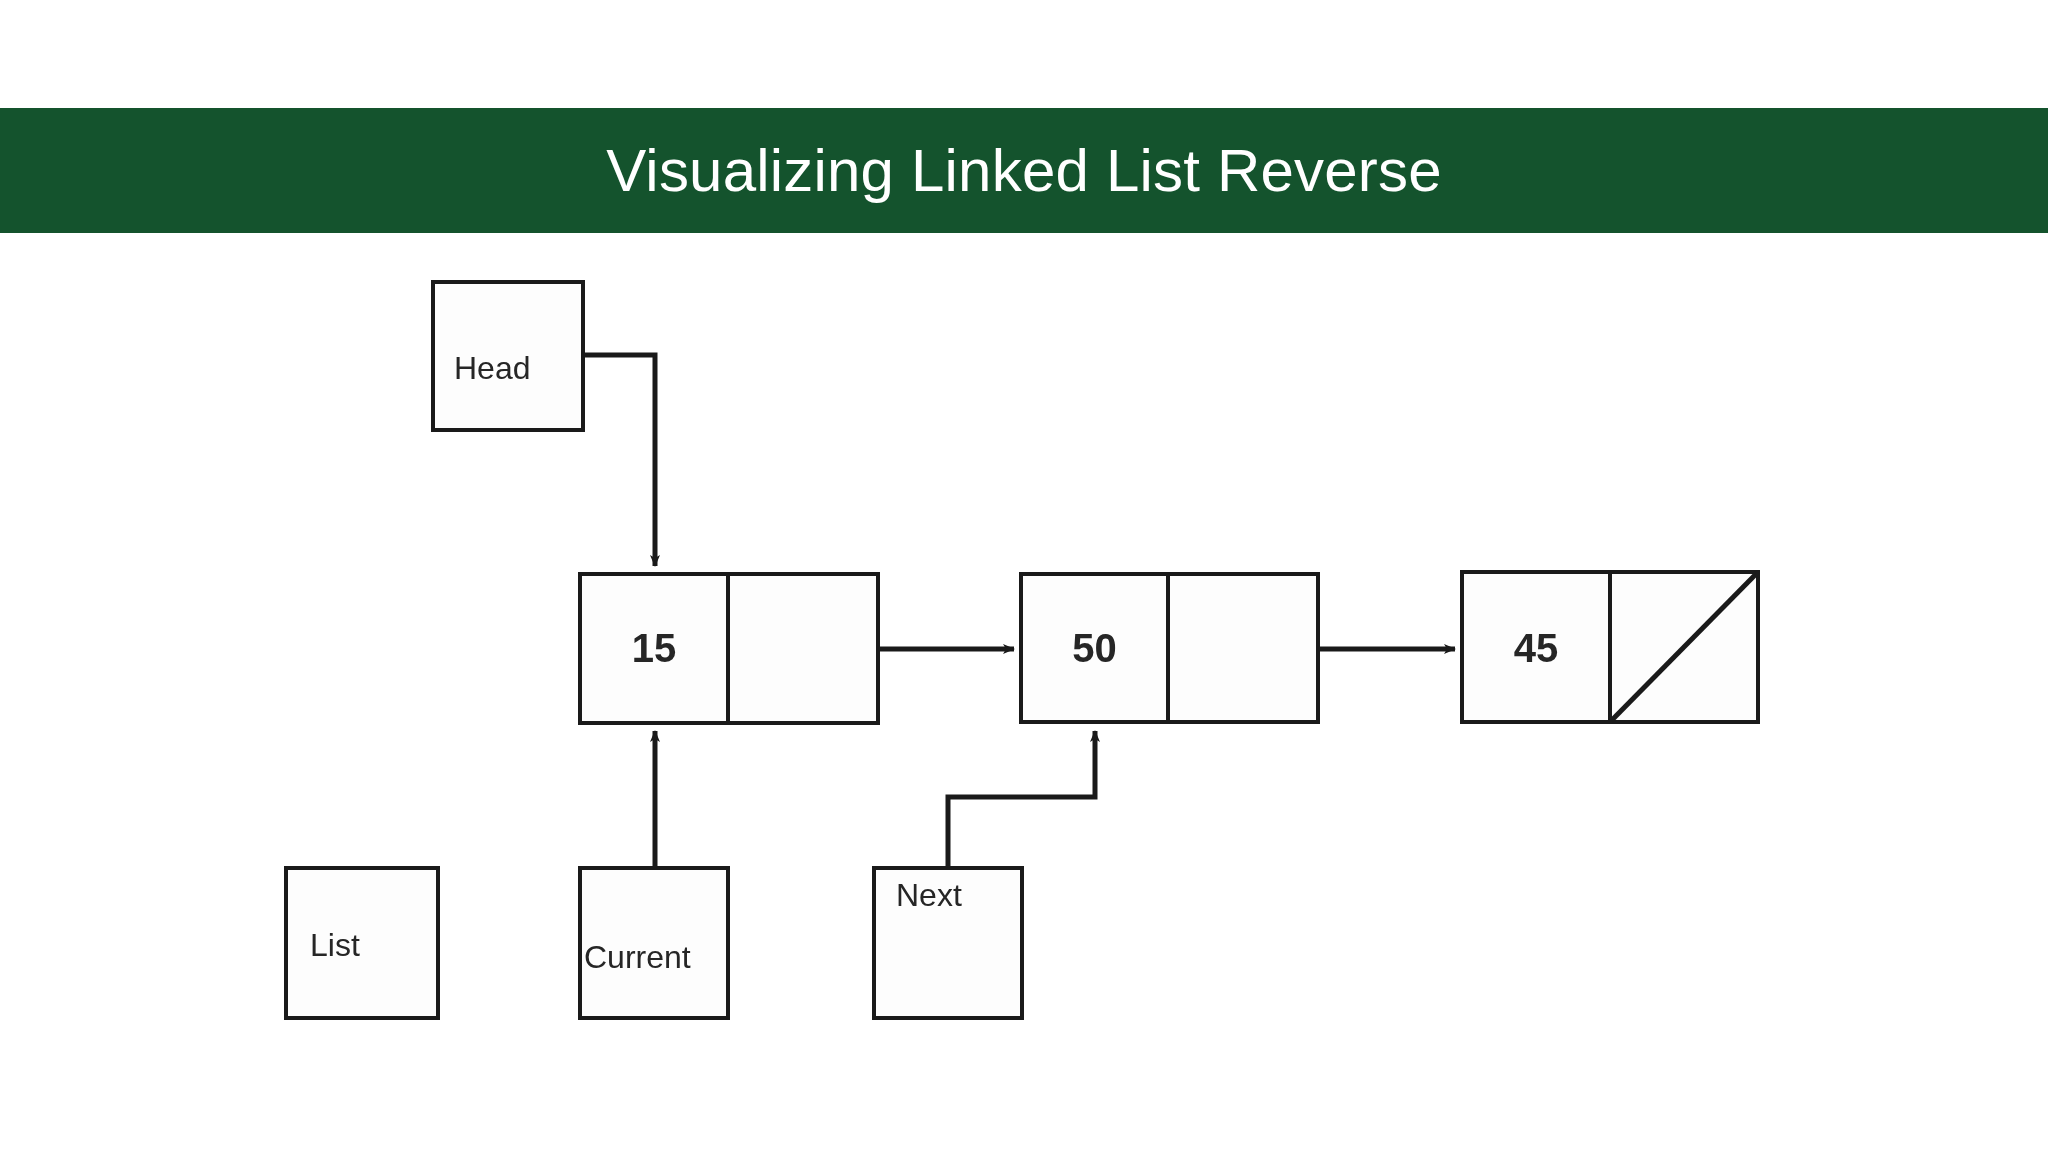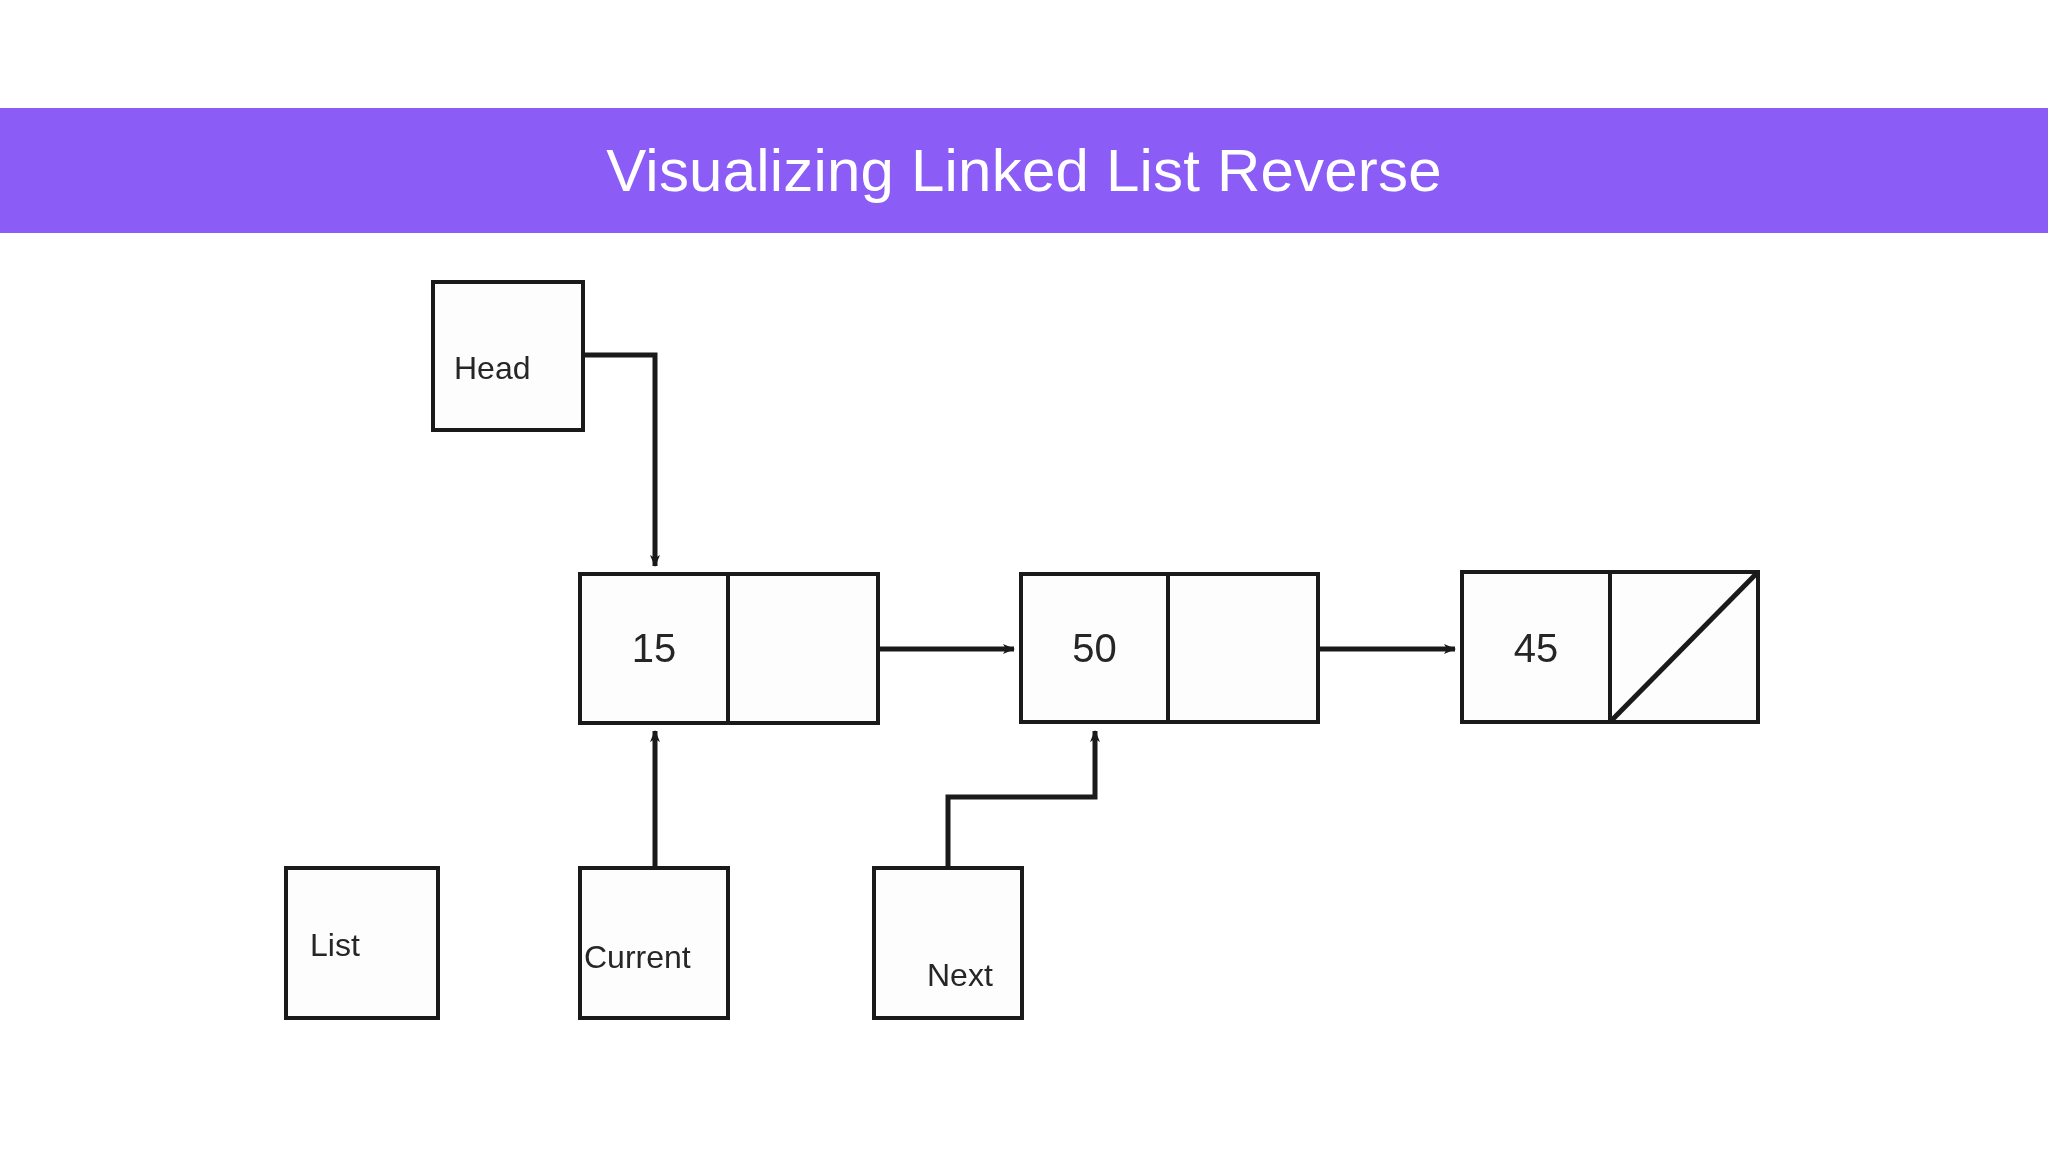--- a/index.html
+++ b/index.html
@@ -15,21 +15,21 @@
     font-family: "Liberation Sans", sans-serif;
   }
 
   
   #title-banner {
     position: absolute;
     left: 0;
     top: 108px;
     width: 2048px;
     height: 125px;
-    background: #8b5cf6;
+    background: #14532d;
     display: flex;
     align-items: center;
     justify-content: center;
   }
   #title-text {
     color: #ffffff;
     font-size: 60px;
     font-weight: 400;
     letter-spacing: 0.2px;
     line-height: 1;
@@ -63,20 +63,21 @@
     pointer-events: none;
   }
   .node-value {
     position: absolute;
     color: #262626;
     font-size: 40px;
     line-height: 1;
     white-space: nowrap;
     text-align: center;
     pointer-events: none;
+    font-weight: bold;
   }
 </style>
 </head>
 <body>
 
 <div id="title-banner">
   <div id="title-text">Visualizing Linked List Reverse</div>
 </div>
 
 <div id="diagram-canvas">
@@ -123,15 +124,15 @@
   <div class="node-value" style="left:580px; top:628px; width:148px;">15</div>
 
   <div class="node-value" style="left:1021px; top:628px; width:147px;">50</div>
 
   <div class="node-value" style="left:1462px; top:628px; width:148px;text-align:center;">45</div>
 
   <div class="box-label" style="left:310px; top:929px;">List</div>
 
   <div class="box-label" style="left:584px; top:929px;margin-top:12px;">Current</div>
 
-  <div class="box-label" style="left:896px; top:959px;margin-left:31px;">Next</div>
+  <div class="box-label" style="left:896px; top:879px;">Next</div>
 
 </div>
 
 </body></html>

